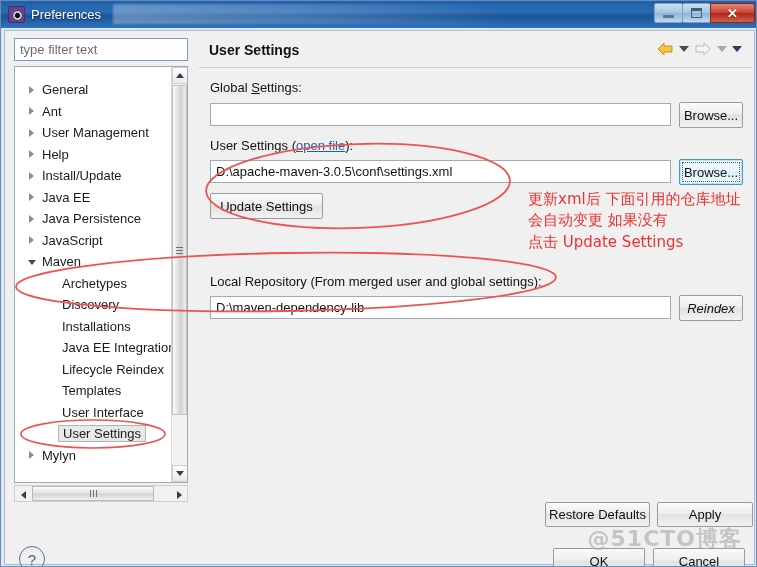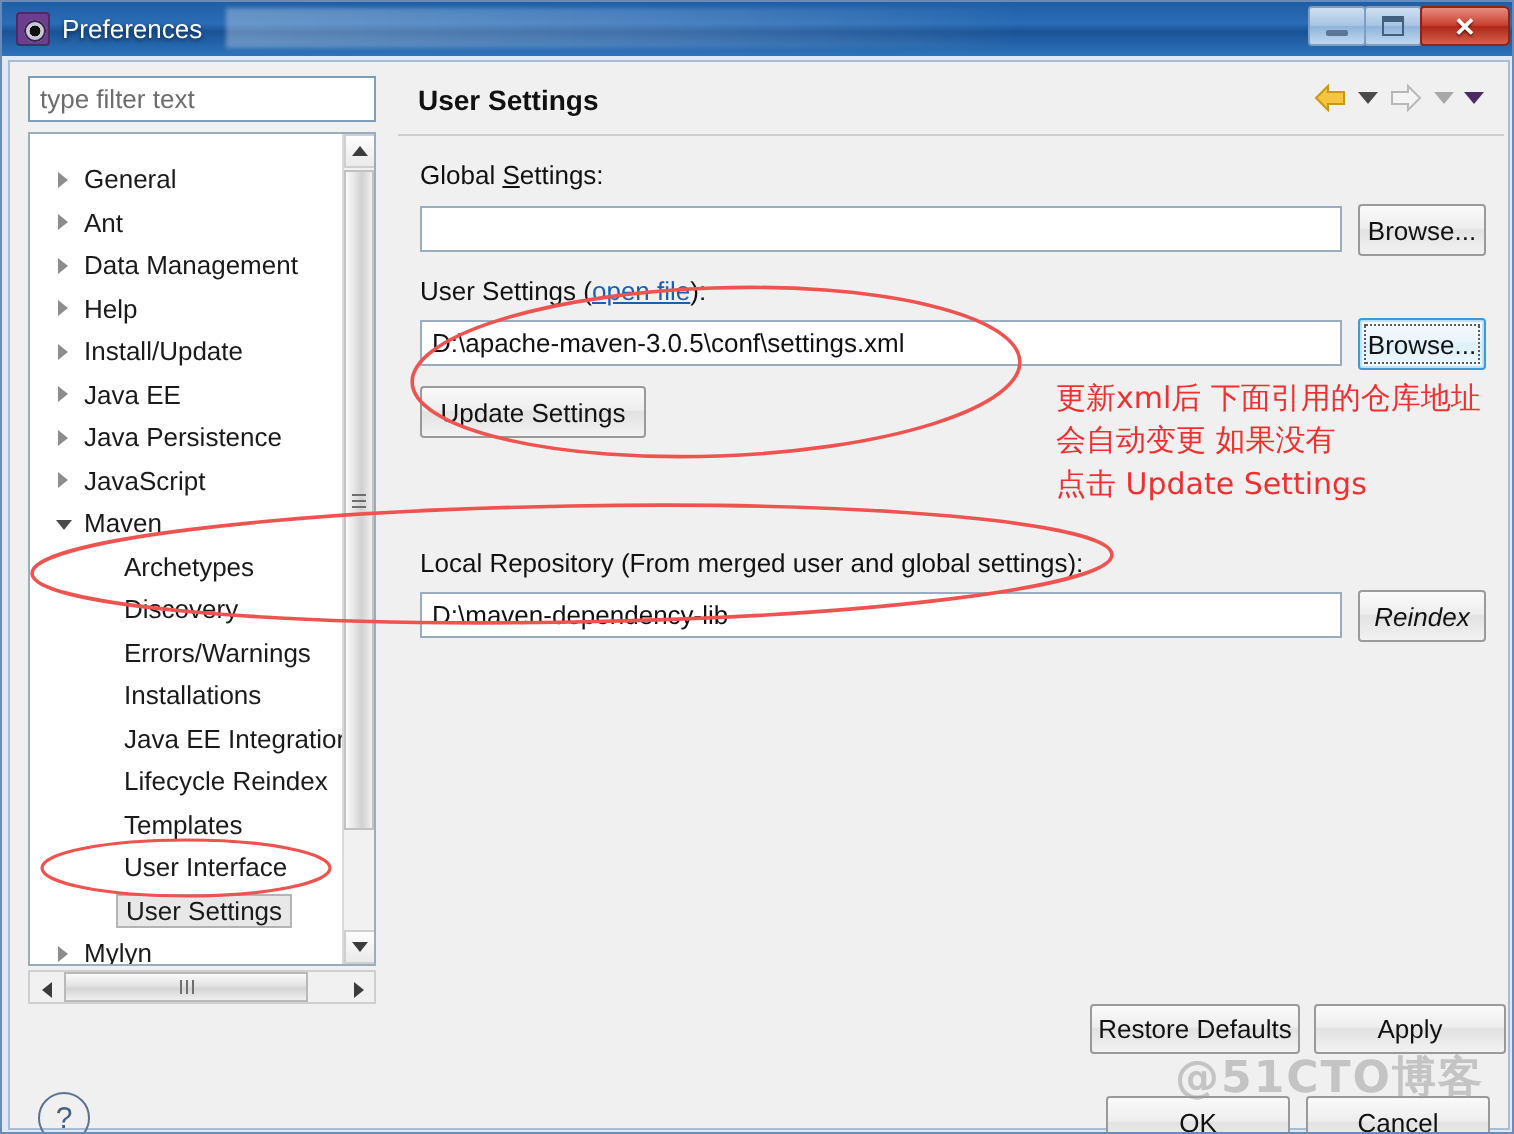--- a/index.html
+++ b/index.html
@@ -326,21 +326,21 @@
             <div class="tnode">
               <span class="twisty">
                 <span class="tri-right-o"></span>
               </span>
               <span class="tlabel">Ant</span>
             </div>
             <div class="tnode">
               <span class="twisty">
                 <span class="tri-right-o"></span>
               </span>
-              <span class="tlabel">Data Management</span>
+              <span class="tlabel">User Management</span>
             </div>
             <div class="tnode">
               <span class="twisty">
                 <span class="tri-right-o"></span>
               </span>
               <span class="tlabel">Help</span>
             </div>
             <div class="tnode">
               <span class="twisty">
                 <span class="tri-right-o"></span>
@@ -369,23 +369,20 @@
               <span class="twisty">
                 <span class="tri-down"></span>
               </span>
               <span class="tlabel">Maven</span>
             </div>
             <div class="tnode child">
               <span class="tlabel">Archetypes</span>
             </div>
             <div class="tnode child">
               <span class="tlabel">Discovery</span>
-            </div>
-            <div class="tnode child">
-              <span class="tlabel">Errors/Warnings</span>
             </div>
             <div class="tnode child">
               <span class="tlabel">Installations</span>
             </div>
             <div class="tnode child">
               <span class="tlabel">Java EE Integration</span>
             </div>
             <div class="tnode child">
               <span class="tlabel">Lifecycle Reindex</span>
             </div>

